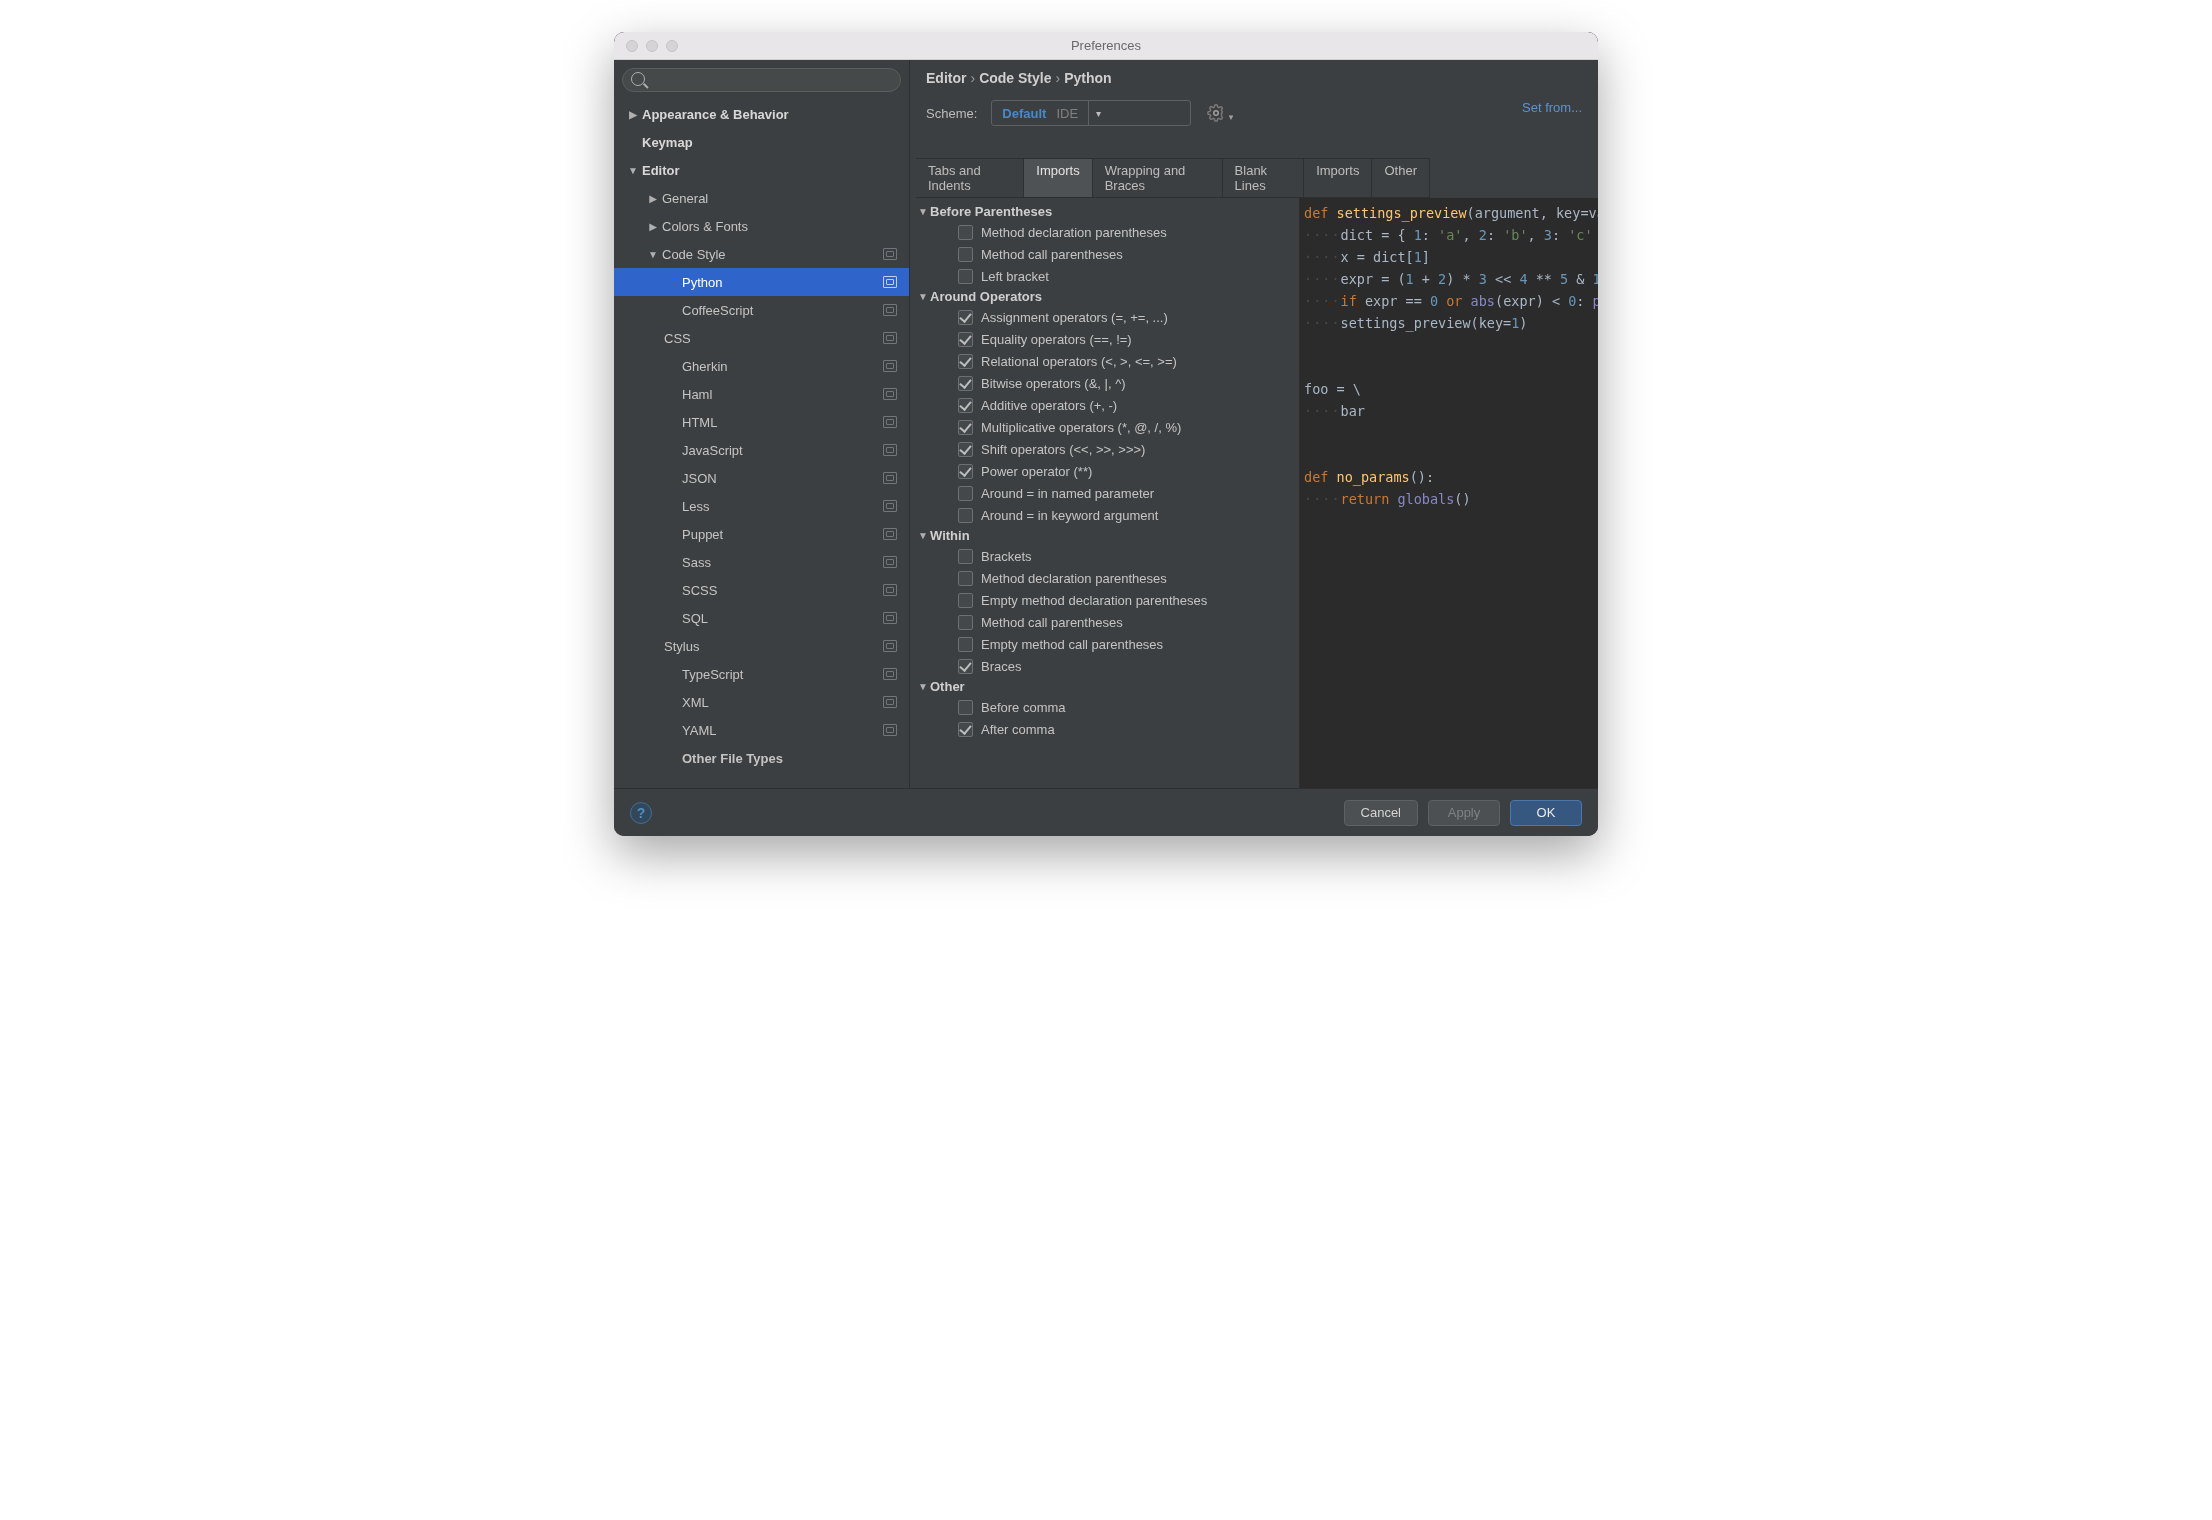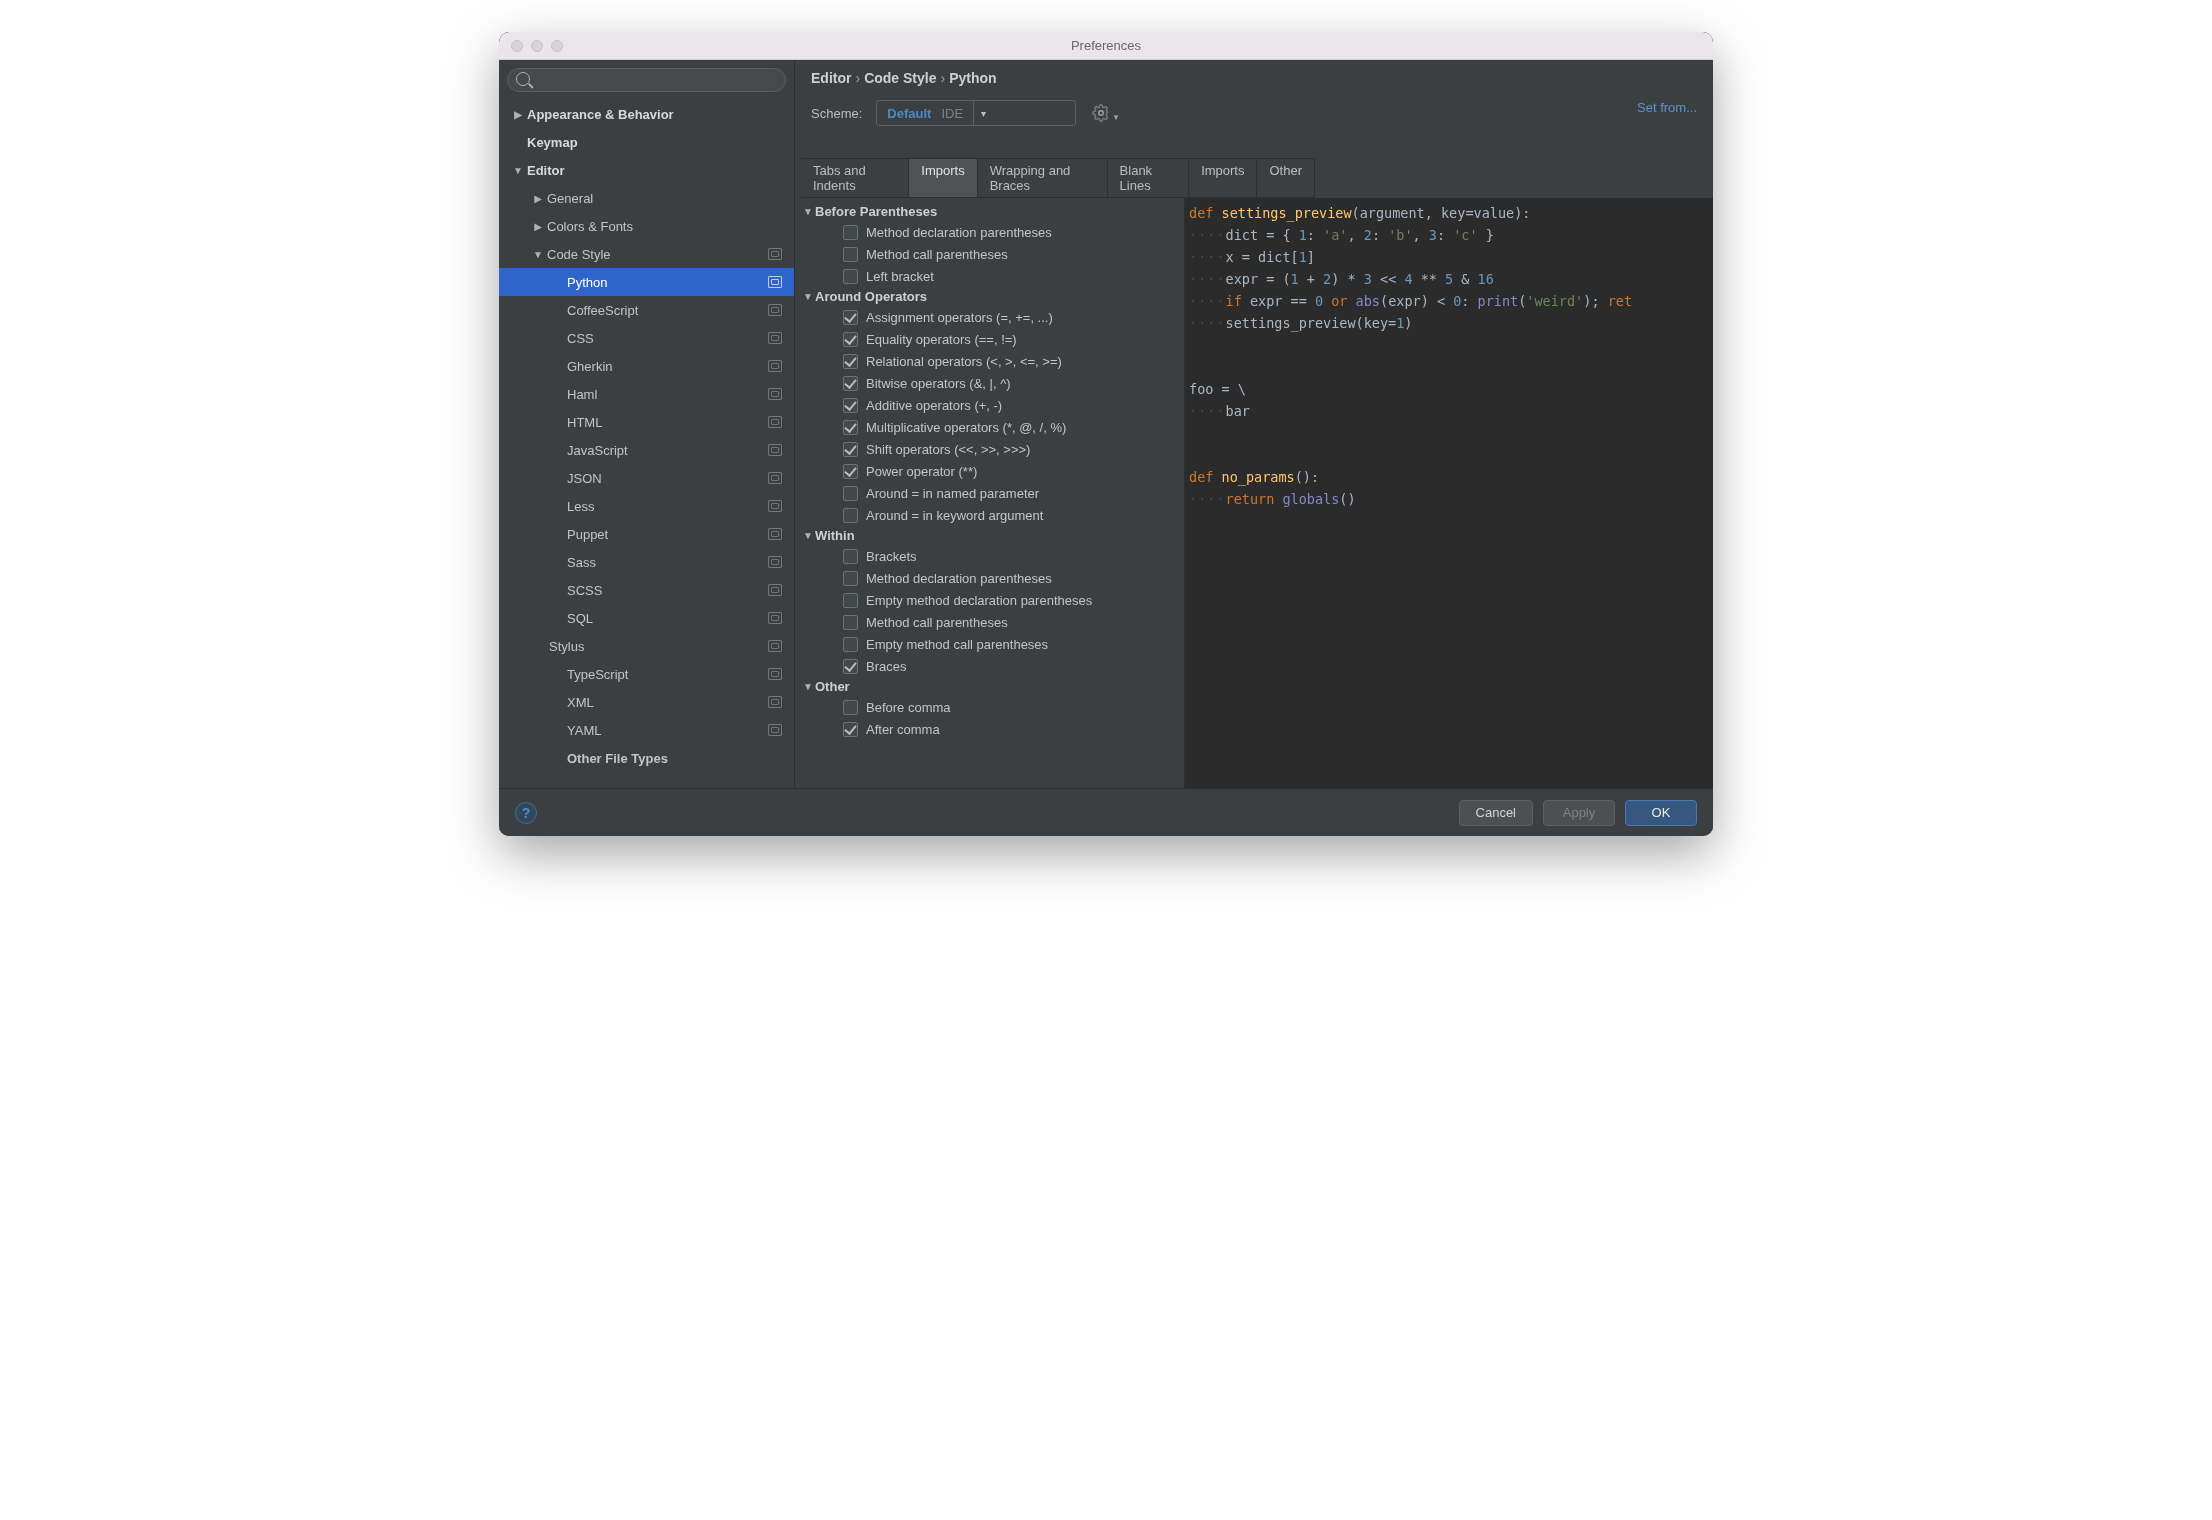--- a/index.html
+++ b/index.html
@@ -7,21 +7,21 @@
   body {
     font-family: -apple-system, "Helvetica Neue", Arial, sans-serif;
     font-size: 13px;
     color: #bbbbbb;
     display: flex;
     align-items: flex-start;
     justify-content: center;
     padding-top: 32px;
   }
   .window {
-    width: 1214px;
+    width: 984px;
     height: 804px;
     background: #3c3f41;
     border-radius: 10px;
     box-shadow: 0 18px 50px rgba(0,0,0,0.35);
     display: flex;
     flex-direction: column;
     overflow: hidden;
   }
   .titlebar {
     height: 28px;
@@ -246,21 +246,21 @@
           <div class="node selected" style="padding-left: 50px;">
             <span class="arrow"></span>
             <span>Python</span>
             <span class="sc-icon"></span>
           </div>
           <div class="node" style="padding-left: 50px;">
             <span class="arrow"></span>
             <span>CoffeeScript</span>
             <span class="sc-icon"></span>
           </div>
-          <div class="node" style="padding-left: 50px;">
+          <div class="node" style=" margin-left: 32px;">
             <span class="arrow"></span>
             <span>CSS</span>
             <span class="sc-icon"></span>
           </div>
           <div class="node" style="padding-left: 50px;">
             <span class="arrow"></span>
             <span>Gherkin</span>
             <span class="sc-icon"></span>
           </div>
           <div class="node" style="padding-left: 50px;">

